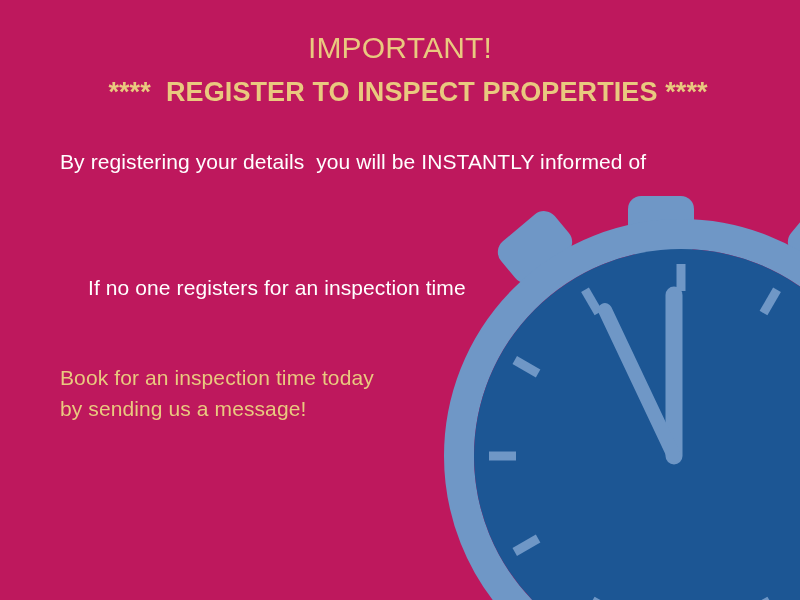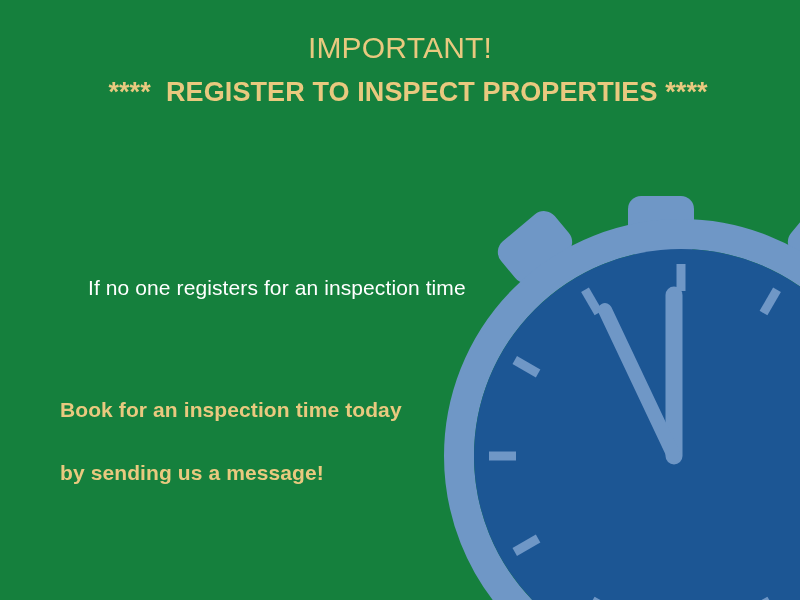--- a/index.html
+++ b/index.html
@@ -6,21 +6,21 @@
   html, body {
     margin: 0;
     padding: 0;
     background: #ffffff;
   }
   #slide {
     position: relative;
     width: 800px;
     height: 600px;
     overflow: hidden;
-    background: #15803d;
+    background: #be185d;
     font-family: "Liberation Sans", sans-serif;
     -webkit-font-smoothing: antialiased;
   }
 
   
   #clock-art {
     position: absolute;
     left: 0;
     top: 0;
     width: 800px;
@@ -76,23 +76,22 @@
     display: block;
     color: #ffffff;
     font-size: 21px;
     font-weight: 400;
     line-height: 31px;
     white-space: pre;
     letter-spacing: 0.1px;
   }
   .body-line.gold {
     color: #e9c97f;
-    font-weight: 700;
+    font-weight: 400;
     font-size: 21px;
-    margin-top: 32px;
   }
 </style>
 </head>
 <body>
 
 <div id="slide">
 
   <svg id="clock-art" viewBox="0 0 800 600" aria-hidden="true">
     <defs>
       <clipPath id="slide-clip">
@@ -135,20 +134,21 @@
   </svg>
 
   <div id="content">
 
     <div class="heading-block">
       <span class="heading-1">IMPORTANT!</span>
       <span class="heading-2">****  REGISTER TO INSPECT PROPERTIES ****</span>
     </div>
 
     <div class="body-block para-1">
+      <span class="body-line">By registering your details  you will be INSTANTLY informed of</span>
     </div>
 
     <div class="body-block para-2">
       <span class="body-line">If no one registers for an inspection time</span>
     </div>
 
     <div class="body-block para-3">
       <span class="body-line gold">Book for an inspection time today</span>
       <span class="body-line gold">by sending us a message!</span>
     </div>

